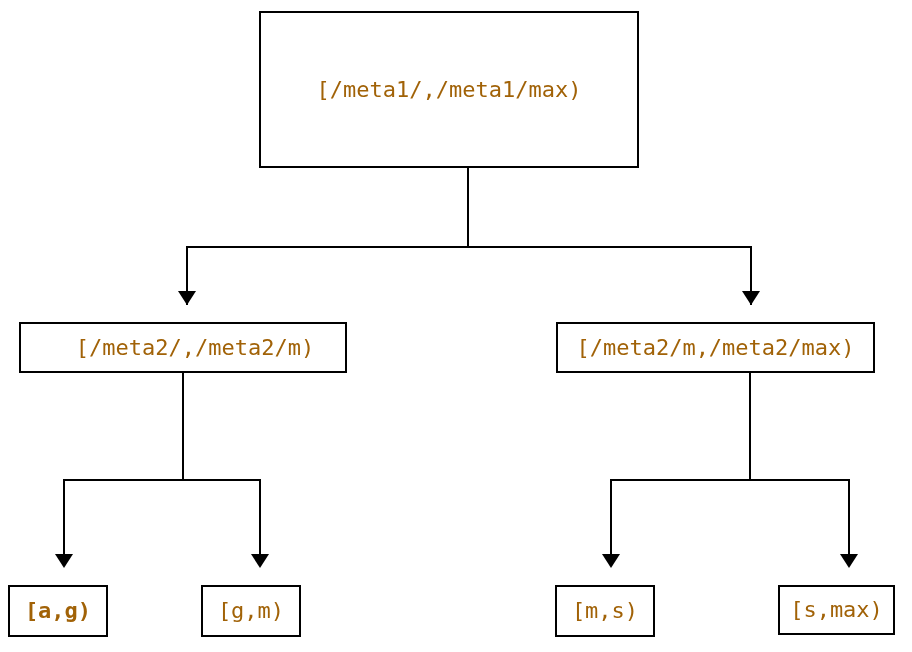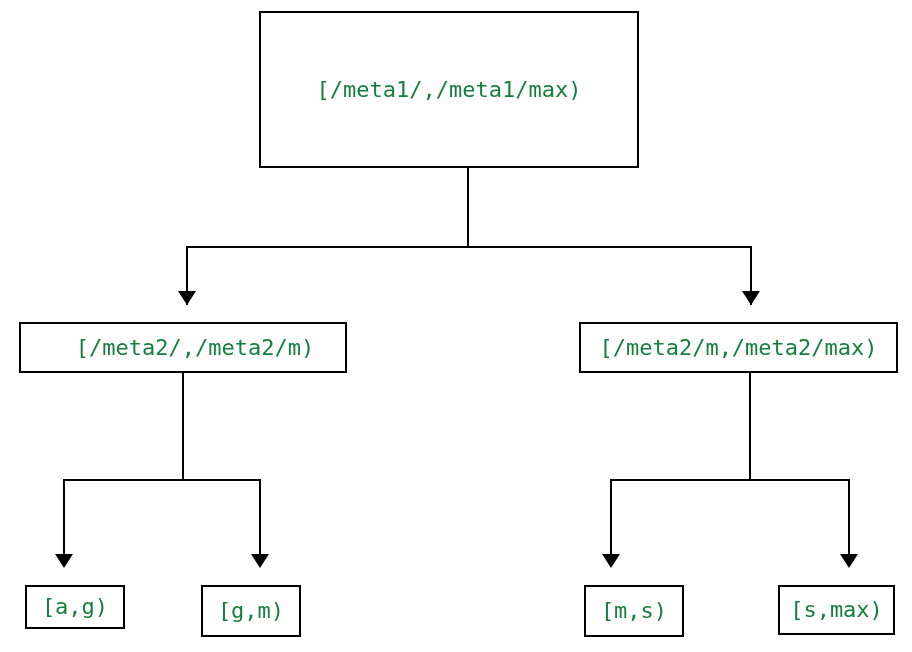--- a/index.html
+++ b/index.html
@@ -16,21 +16,21 @@
     font-family: "DejaVu Sans Mono", "Liberation Mono", monospace;
   }
   .node {
     position: absolute;
     box-sizing: border-box;
     border: 2px solid #000000;
     background: #ffffff;
     display: flex;
     align-items: center;
     justify-content: center;
-    color: #15803d;
+    color: #a16207;
     line-height: 1;
     white-space: nowrap;
   }
   .node-label {
     display: block;
   }
   .node-root {
     font-size: 22px;
   }
   .node-mid {
@@ -71,47 +71,47 @@
   <div class="edge-h" style="left:186px; top:246px; width:565px;"></div>
   <div class="edge-v" style="left:186px; top:246px; height:59px;"></div>
   <div class="arrowhead" style="left:178px; top:291px;"></div>
   <div class="edge-v" style="left:750px; top:246px; height:59px;"></div>
   <div class="arrowhead" style="left:742px; top:291px;"></div>
 
   <div class="node node-mid" style="left:19px; top:322px; width:328px; height:51px;padding-left:24px;">
     <span class="node-label">[/meta2/,/meta2/m)</span>
   </div>
 
-  <div class="node node-mid" style="left:579px; top:322px; width:319px; height:51px;">
+  <div class="node node-mid" style="left:556px; top:322px; width:319px; height:51px;">
     <span class="node-label">[/meta2/m,/meta2/max)</span>
   </div>
 
   <div class="edge-v" style="left:182px; top:373px; height:108px;"></div>
   <div class="edge-h" style="left:63px; top:479px; width:198px;"></div>
   <div class="edge-v" style="left:63px; top:479px; height:76px;"></div>
   <div class="arrowhead" style="left:55px; top:554px;"></div>
   <div class="edge-v" style="left:259px; top:479px; height:76px;"></div>
   <div class="arrowhead" style="left:251px; top:554px;"></div>
 
   <div class="edge-v" style="left:749px; top:373px; height:108px;"></div>
   <div class="edge-h" style="left:610px; top:479px; width:240px;"></div>
   <div class="edge-v" style="left:610px; top:479px; height:76px;"></div>
   <div class="arrowhead" style="left:602px; top:554px;"></div>
   <div class="edge-v" style="left:848px; top:479px; height:76px;"></div>
   <div class="arrowhead" style="left:840px; top:554px;"></div>
 
-  <div class="node node-leaf" style="left:25px; top:585px; width:100px; height:44px;">
+  <div class="node node-leaf" style="left:8px; top:585px; width:100px; height:52px;font-weight:bold;">
     <span class="node-label">[a,g)</span>
   </div>
 
   <div class="node node-leaf" style="left:201px; top:585px; width:100px; height:52px;">
     <span class="node-label">[g,m)</span>
   </div>
 
-  <div class="node node-leaf" style="left:584px; top:585px; width:100px; height:52px;">
+  <div class="node node-leaf" style="left:555px; top:585px; width:100px; height:52px;">
     <span class="node-label">[m,s)</span>
   </div>
 
   <div class="node node-leaf" style="left:778px; top:585px; width:117px; height:50px;">
     <span class="node-label">[s,max)</span>
   </div>
 
 </div>
 
 </body></html>

